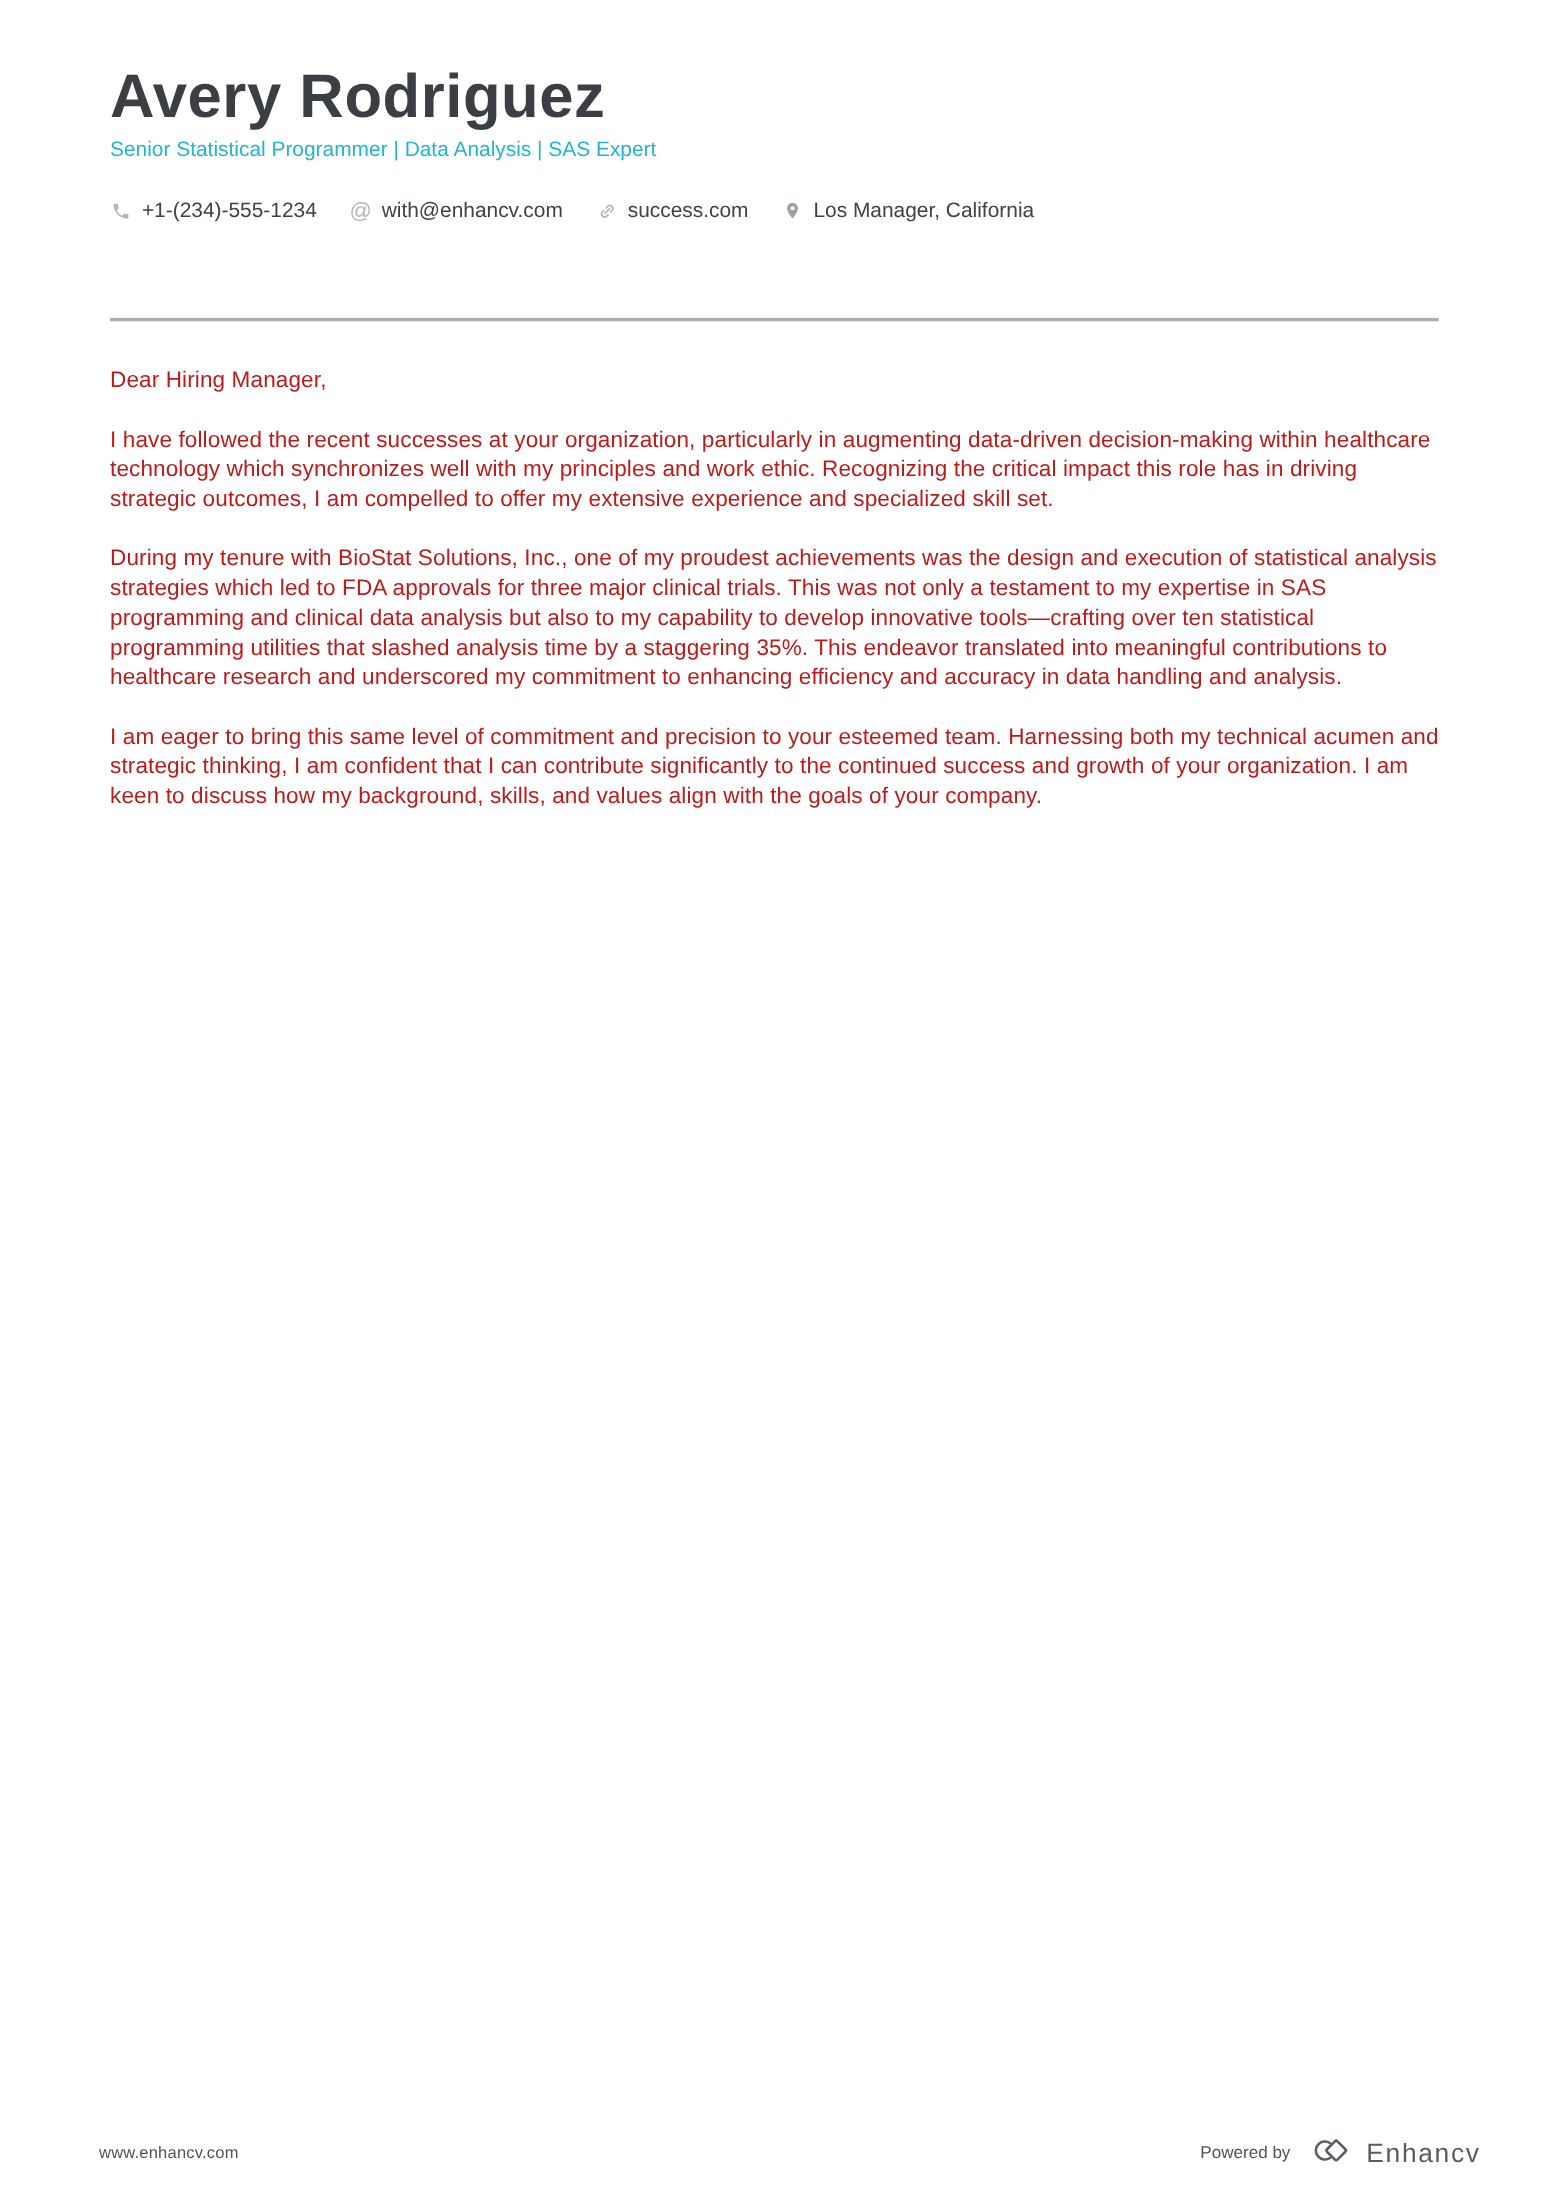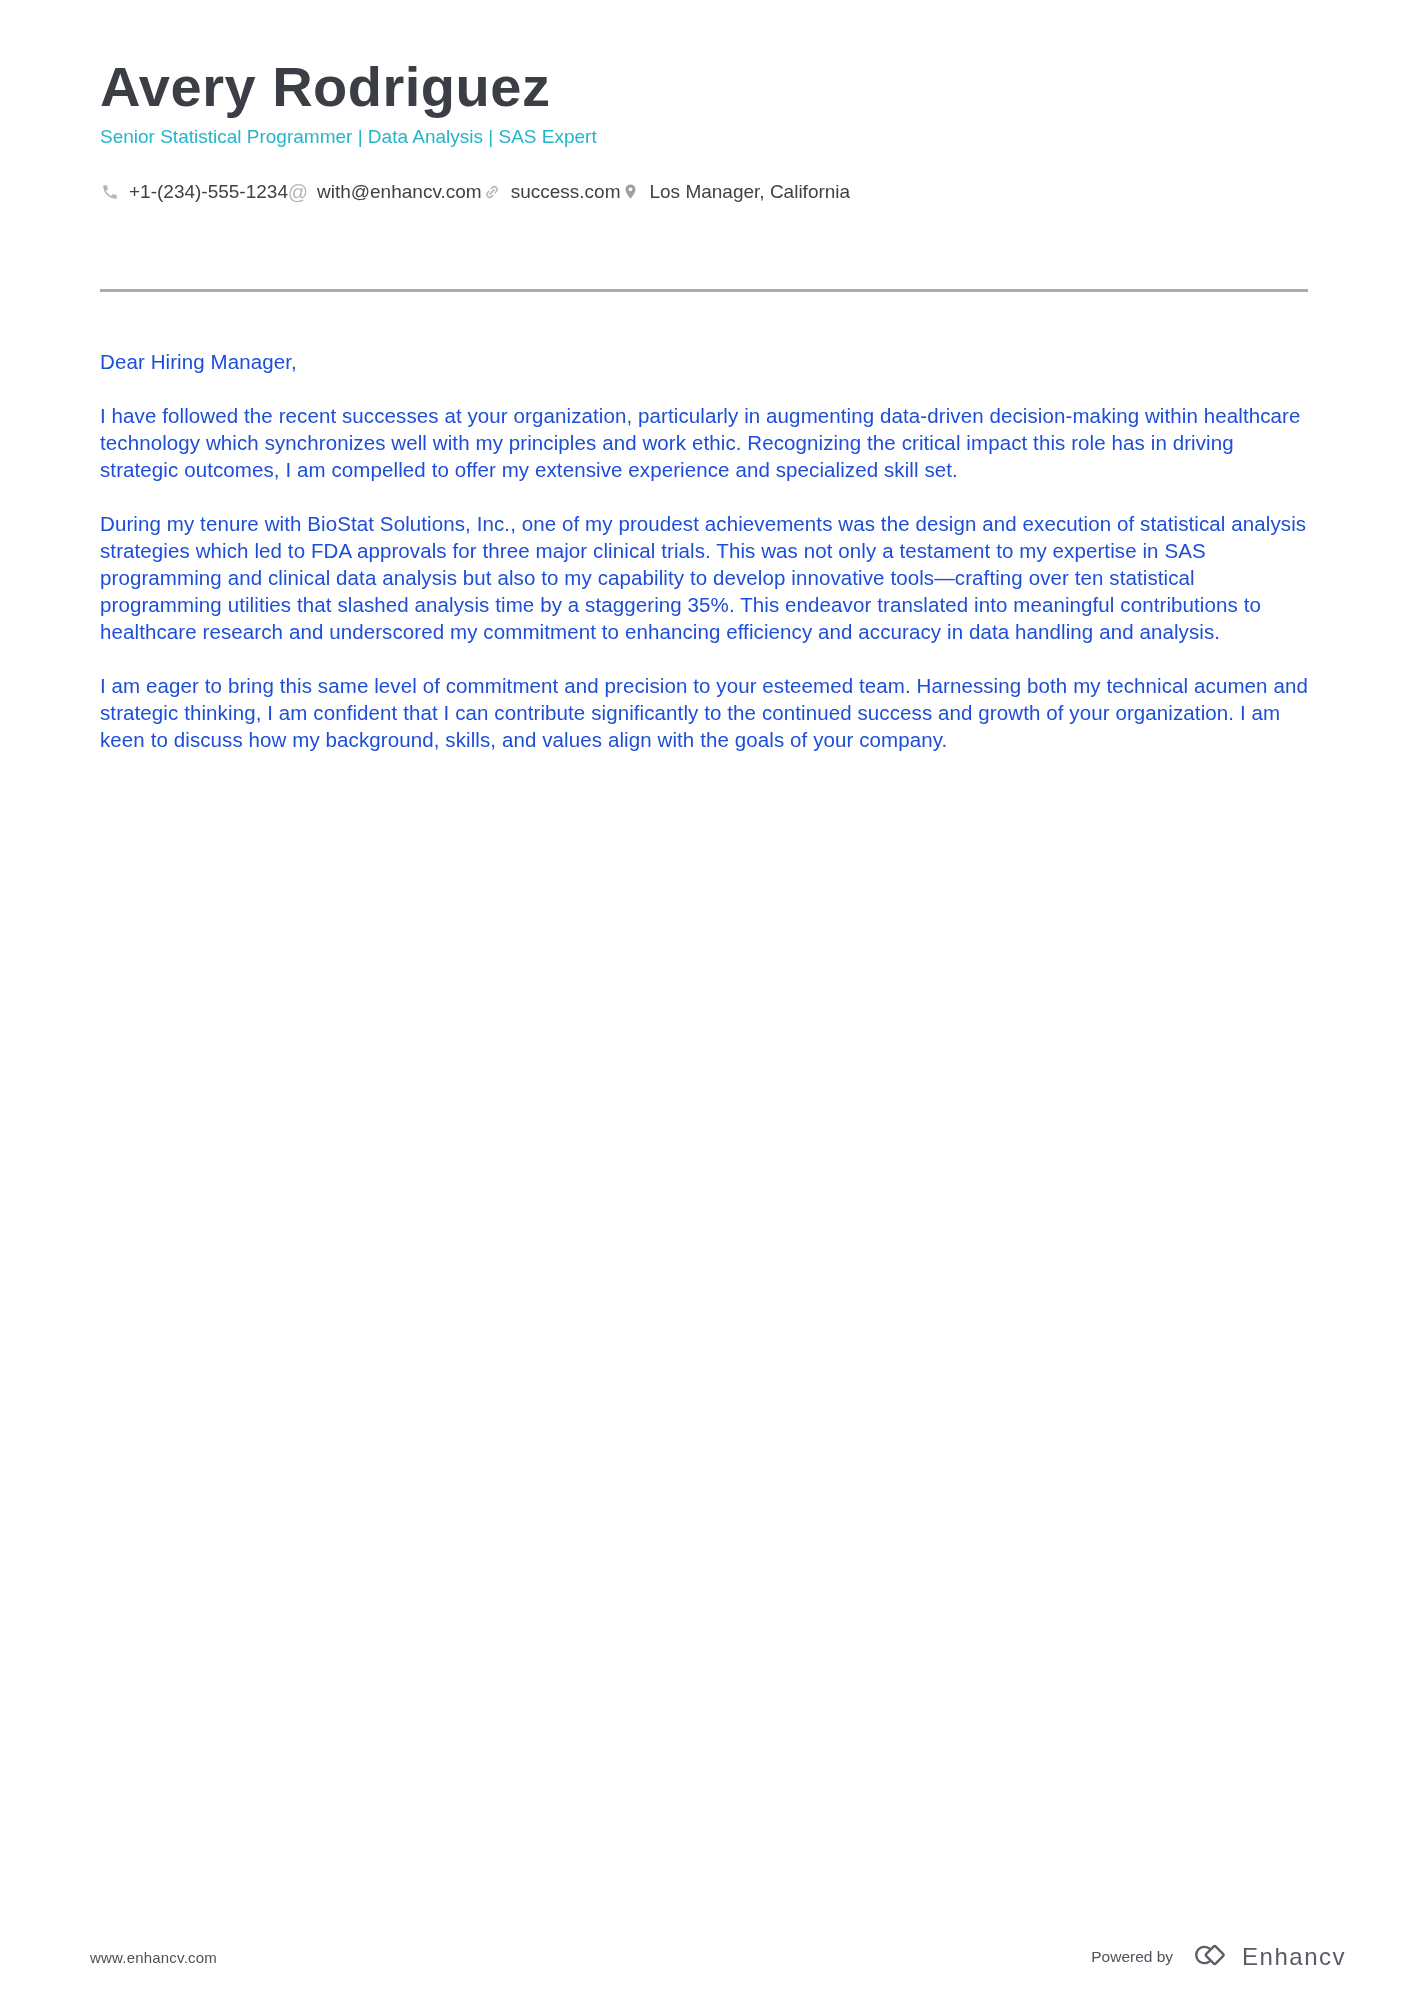--- a/index.html
+++ b/index.html
@@ -27,20 +27,21 @@
     margin-top: 5px;
     font-size: 19px;
     font-weight: 400;
     color: #23b5c9;
     line-height: 1.25;
   }
   .contact-row {
     margin-top: 32px;
     display: flex;
     align-items: center;
+    gap: 30px;
     font-size: 19px;
     color: #3d4248;
   }
   .contact-item { display: flex; align-items: center; gap: 9px; }
   .contact-item .cicon { display: inline-flex; align-items: center; justify-content: center; width: 20px; height: 20px; }
   .contact-item .cicon svg { display: block; }
   .at-glyph { font-size: 20px; color: #b3b7bc; font-weight: 400; line-height: 1; }
 
   .section-head { margin-top: 86px; }
   .section-label {
@@ -51,24 +52,24 @@
     line-height: 22px;
   }
   .section-rule {
     margin-top: 7px;
     height: 3px;
     background: #a9adb2;
     border: none;
   }
 
   .letter-body {
-    margin-top: 56px;
+    margin-top: 40px;
     font-size: 20.5px;
     line-height: 27px;
-    color: #1d4ed8;
+    color: #b91c1c;
     letter-spacing: 0.1px;
   }
   .letter-body p { margin-top: 27px; }
   .letter-body p.salutation { margin-top: 0; }
 
   .footer {
     position: absolute;
     left: 90px;
     right: 64px;
     top: 1886px;

